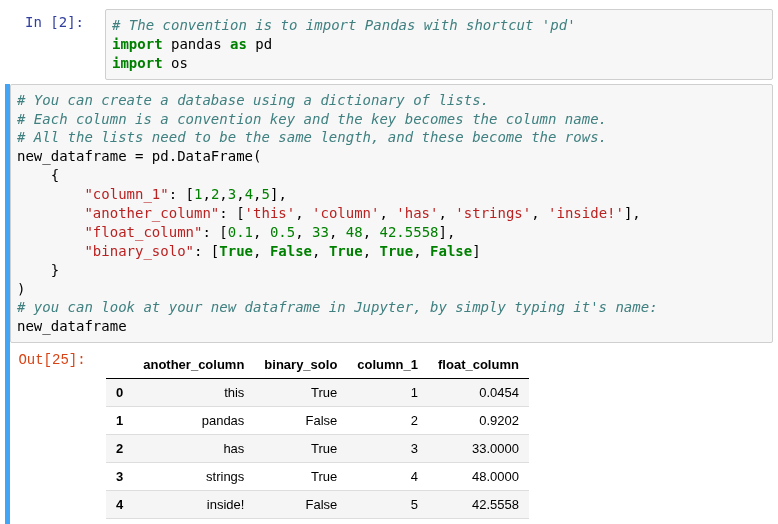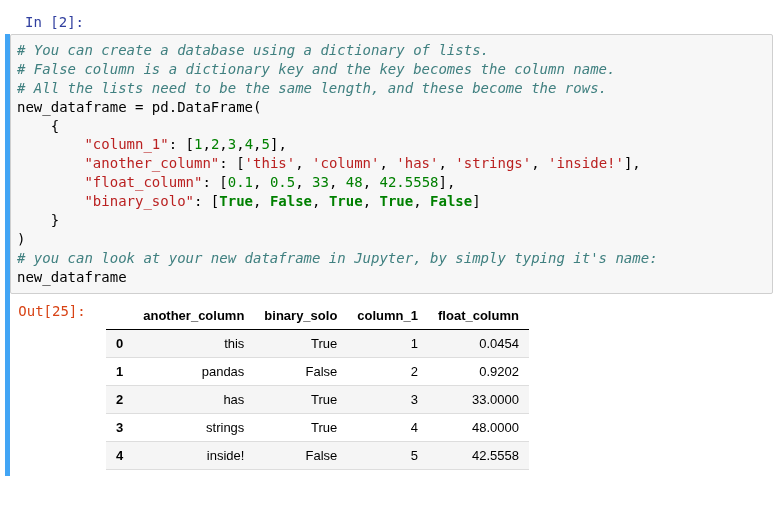--- a/index.html
+++ b/index.html
@@ -26,21 +26,21 @@
   .prompt {
     width: 95px;
     min-width: 95px;
     text-align: center;
     padding: 5px 6px 0 0;
     font-family: monospace;
     font-size: 14px;
     box-sizing: border-box;
   }
   .prompt-in { color: #303F9F; }
-  .prompt-out { color: #D84315; }
+  .prompt-out { color: #D84315; font-family: Liberation Mono, monospace; }
   .input-area {
     flex: 1;
     background: #f7f7f7;
     border: 1px solid #cfcfcf;
     border-radius: 2px;
     padding: 6px 6px;
     font-family: monospace;
     font-size: 14px;
     line-height: 1.35;
     white-space: pre;
@@ -79,27 +79,30 @@
   }
   table.df tr:nth-child(odd) td {
     background: #f5f5f5;
   }
 </style>
 </head>
 <body>
 
 <div class="cell">
   <div class="prompt prompt-in">In [2]:</div>
+  <div class="input-area"><span class="c-comment"># The convention is to import Pandas with shortcut 'pd'</span>
+<span class="c-keyword">import</span><span> pandas </span><span class="c-keyword">as</span><span> pd</span>
+<span class="c-keyword">import</span><span> os</span></div>
 </div>
 
 <div class="cell selected">
   <div style="display:flex; flex-direction:column; flex:1;">
     <div style="display:flex;">
       <div class="input-area"><span class="c-comment"># You can create a database using a dictionary of lists.</span>
-<span class="c-comment"># False column is a dictionary key and the key becomes the column name.</span>
+<span class="c-comment"># Each column is a convention key and the key becomes the column name.</span>
 <span class="c-comment"># All the lists need to be the same length, and these become the rows.</span>
 <span>new_dataframe = pd.DataFrame(</span>
 <span>    {</span>
 <span>        </span><span class="c-string">"column_1"</span><span>: [</span><span class="c-num">1</span><span>,</span><span class="c-num">2</span><span>,</span><span class="c-num">3</span><span>,</span><span class="c-num">4</span><span>,</span><span class="c-num">5</span><span>],</span>
 <span>        </span><span class="c-string">"another_column"</span><span>: [</span><span class="c-string">'this'</span><span>, </span><span class="c-string">'column'</span><span>, </span><span class="c-string">'has'</span><span>, </span><span class="c-string">'strings'</span><span>, </span><span class="c-string">'inside!'</span><span>],</span>
 <span>        </span><span class="c-string">"float_column"</span><span>: [</span><span class="c-num">0.1</span><span>, </span><span class="c-num">0.5</span><span>, </span><span class="c-num">33</span><span>, </span><span class="c-num">48</span><span>, </span><span class="c-num">42.5558</span><span>],</span>
 <span>        </span><span class="c-string">"binary_solo"</span><span>: [</span><span class="c-bool">True</span><span>, </span><span class="c-bool">False</span><span>, </span><span class="c-bool">True</span><span>, </span><span class="c-bool">True</span><span>, </span><span class="c-bool">False</span><span>]</span>
 <span>    }</span>
 <span>)</span>
 <span class="c-comment"># you can look at your new dataframe in Jupyter, by simply typing it's name:</span>

